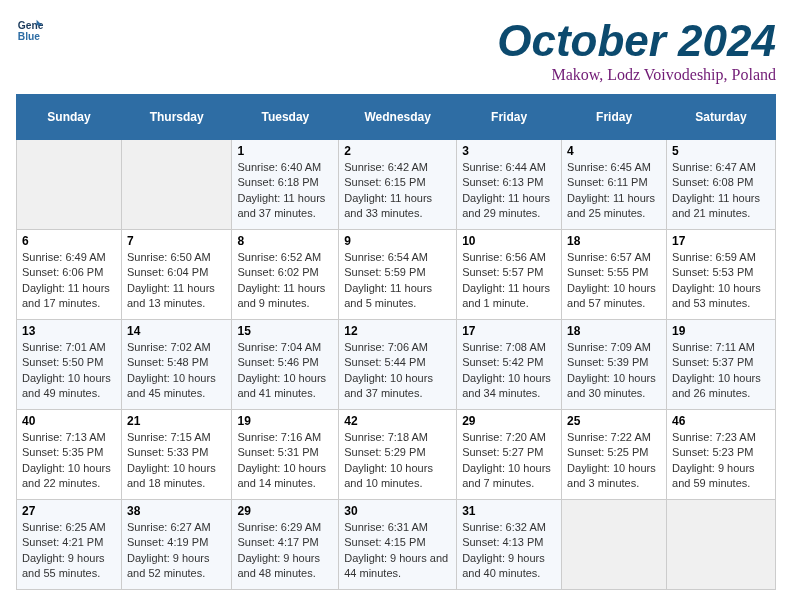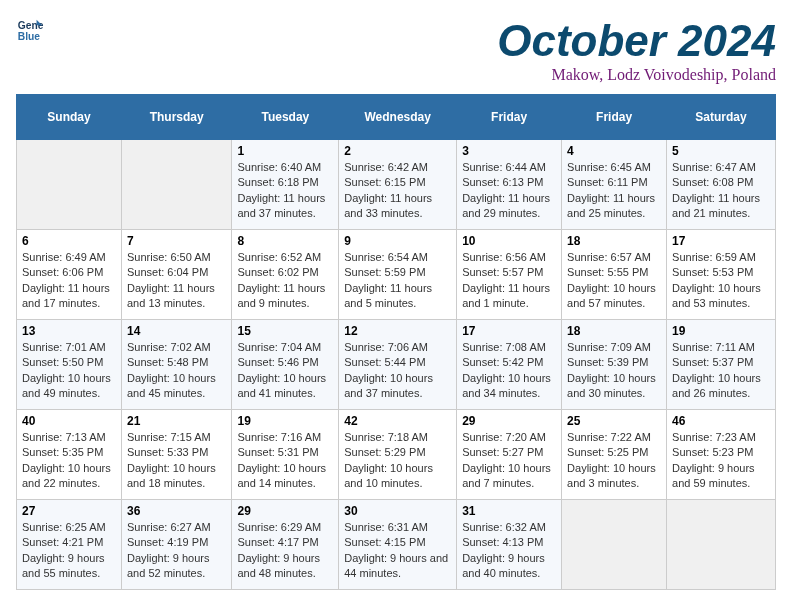--- a/index.html
+++ b/index.html
@@ -224,21 +224,21 @@
           <span class="day-number">46</span>
           <div class="day-info">Sunrise: 7:23 AM<br>Sunset: 5:23 PM<br>Daylight: 9 hours and 59 minutes.</div>
         </td>
       </tr>
       <tr>
         <td>
           <span class="day-number">27</span>
           <div class="day-info">Sunrise: 6:25 AM<br>Sunset: 4:21 PM<br>Daylight: 9 hours and 55 minutes.</div>
         </td>
         <td>
-          <span class="day-number">36</span>
+          <span class="day-number">38</span>
           <div class="day-info">Sunrise: 6:27 AM<br>Sunset: 4:19 PM<br>Daylight: 9 hours and 52 minutes.</div>
         </td>
         <td>
           <span class="day-number">29</span>
           <div class="day-info">Sunrise: 6:29 AM<br>Sunset: 4:17 PM<br>Daylight: 9 hours and 48 minutes.</div>
         </td>
         <td>
           <span class="day-number">30</span>
           <div class="day-info">Sunrise: 6:31 AM<br>Sunset: 4:15 PM<br>Daylight: 9 hours and 44 minutes.</div>
         </td>

